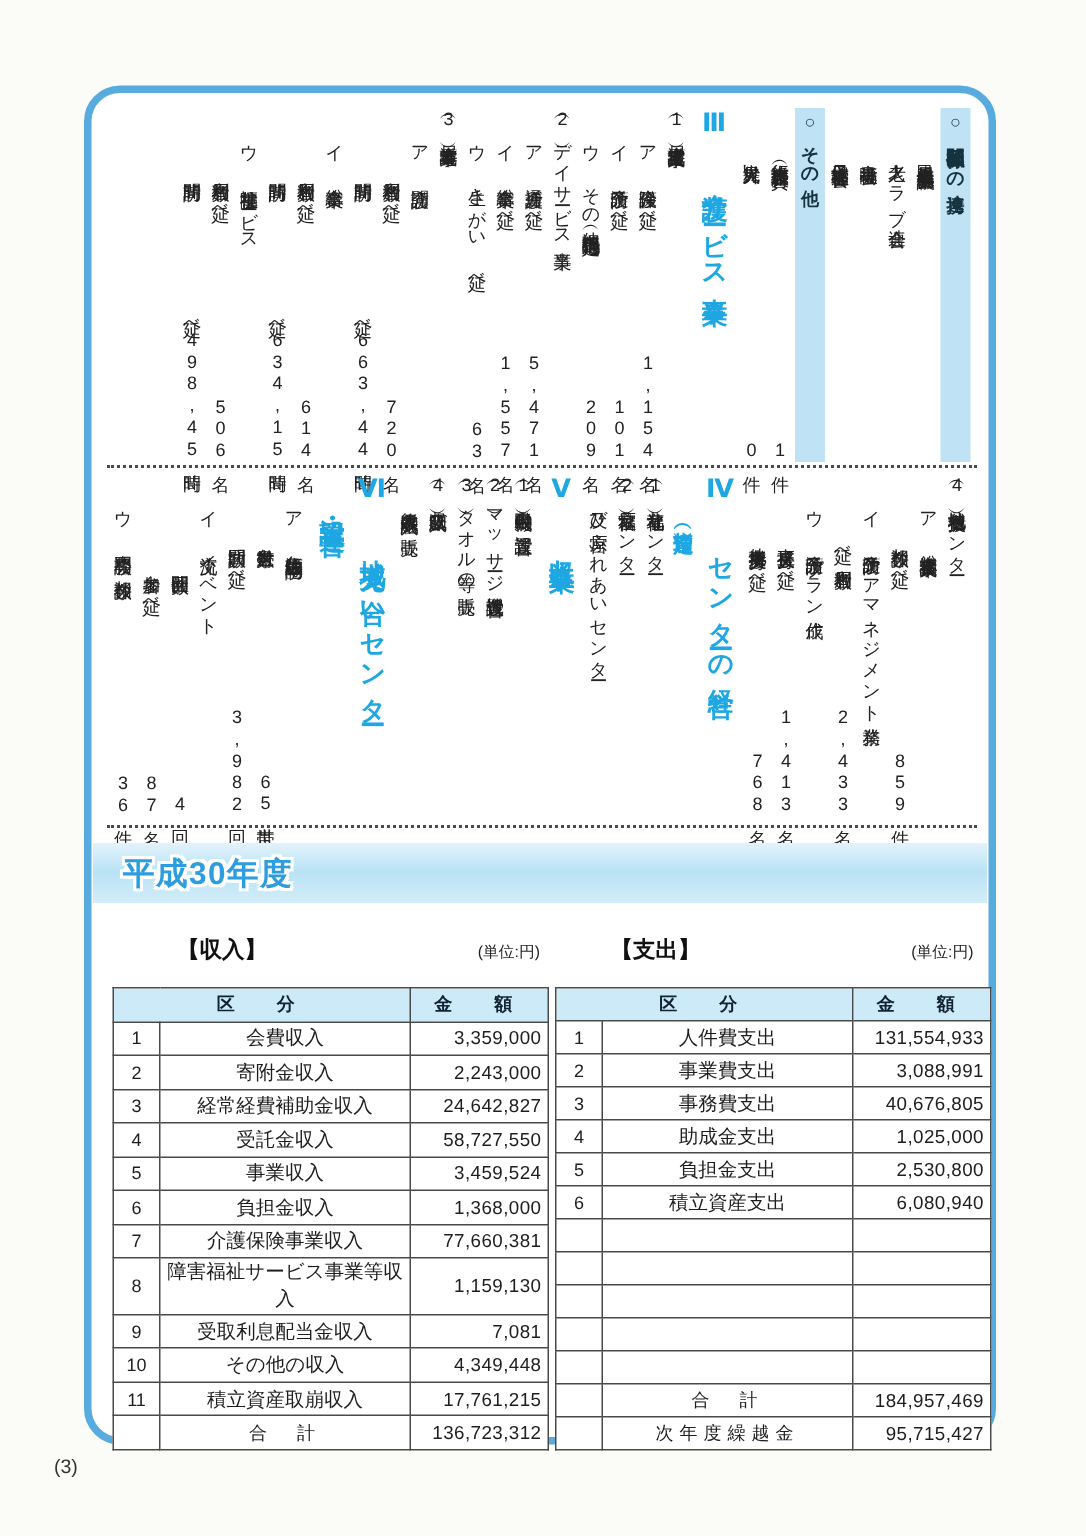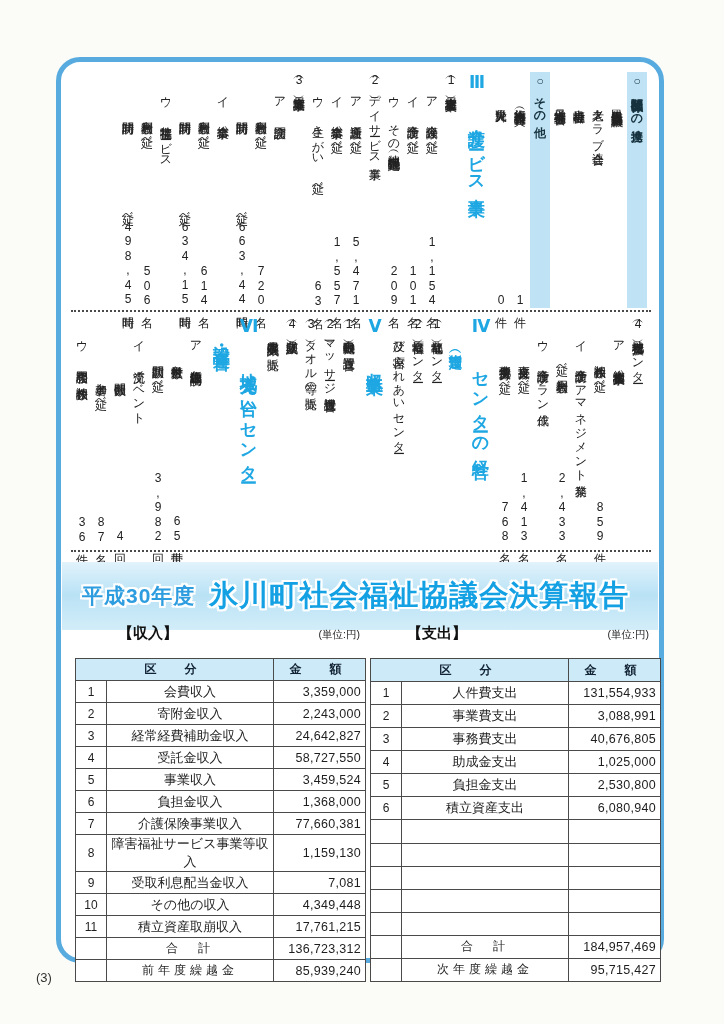--- a/index.html
+++ b/index.html
@@ -44,21 +44,21 @@
     color:#1ea7e2; padding-top:28px; margin-right:0;
   }
   .dotted {
     position:absolute; left:10px; right:8px; height:0;
     border-top:2px dotted #4a4a4a;
   }
   .d1 { top:248px; }
   .d2 { top:488px; }
   
   .title-band {
-    position:absolute; top:500px; left:1px; right:1px; height:68px;
+    position:absolute; top:500px; left:1px; right:1px; height:40px;
     background:linear-gradient(#e2f3fc, #b9e2f5 48%, #d3edf9);
     display:flex; align-items:center; white-space:nowrap;
   }
   .outline-w {
     text-shadow:
       -2px -2px 0 #fff, 2px -2px 0 #fff, -2px 2px 0 #fff, 2px 2px 0 #fff,
       -2px 0 0 #fff, 2px 0 0 #fff, 0 -2px 0 #fff, 0 2px 0 #fff;
   }
   .year-badge {
     font-size:21px; font-weight:bold; color:#2d9ddf;
@@ -228,21 +228,20 @@
     <div class="col i1 kv">
         <span>ウ 専門相談会 相談件数</span>
         <span>36件</span>
       </div>
   </div>
 
   <div class="dotted d2"></div>
 
   <div class="title-band">
     <span class="year-badge outline-w">平成30年度</span>
-    <span class="main-title outline-w">氷川町社会福祉協議会決算報告</span>
   </div>
 
   <div class="tables-head">
     <div class="thead-cell">
       <span class="tbl-caption">【収入】</span>
       <span class="tbl-unit">(単位:円)</span>
     </div>
     <div class="thead-cell">
       <span class="tbl-caption">【支出】</span>
       <span class="tbl-unit">(単位:円)</span>
@@ -315,25 +314,20 @@
       <tr>
             <td class="no">11</td>
             <td class="lab">積立資産取崩収入</td>
             <td class="amt">17,761,215</td>
           </tr>
       <tr>
             <td class="no"></td>
             <td class="cen">合　計</td>
             <td class="amt">136,723,312</td>
           </tr>
-      <tr>
-            <td class="no"></td>
-            <td class="cen">前年度繰越金</td>
-            <td class="amt">85,939,240</td>
-          </tr>
     </tbody>
       </table>
 
     <table>
       <colgroup>
           <col class="c-no">
           <col class="c-lab">
           <col class="c-amt">
         </colgroup>
       <tbody>

